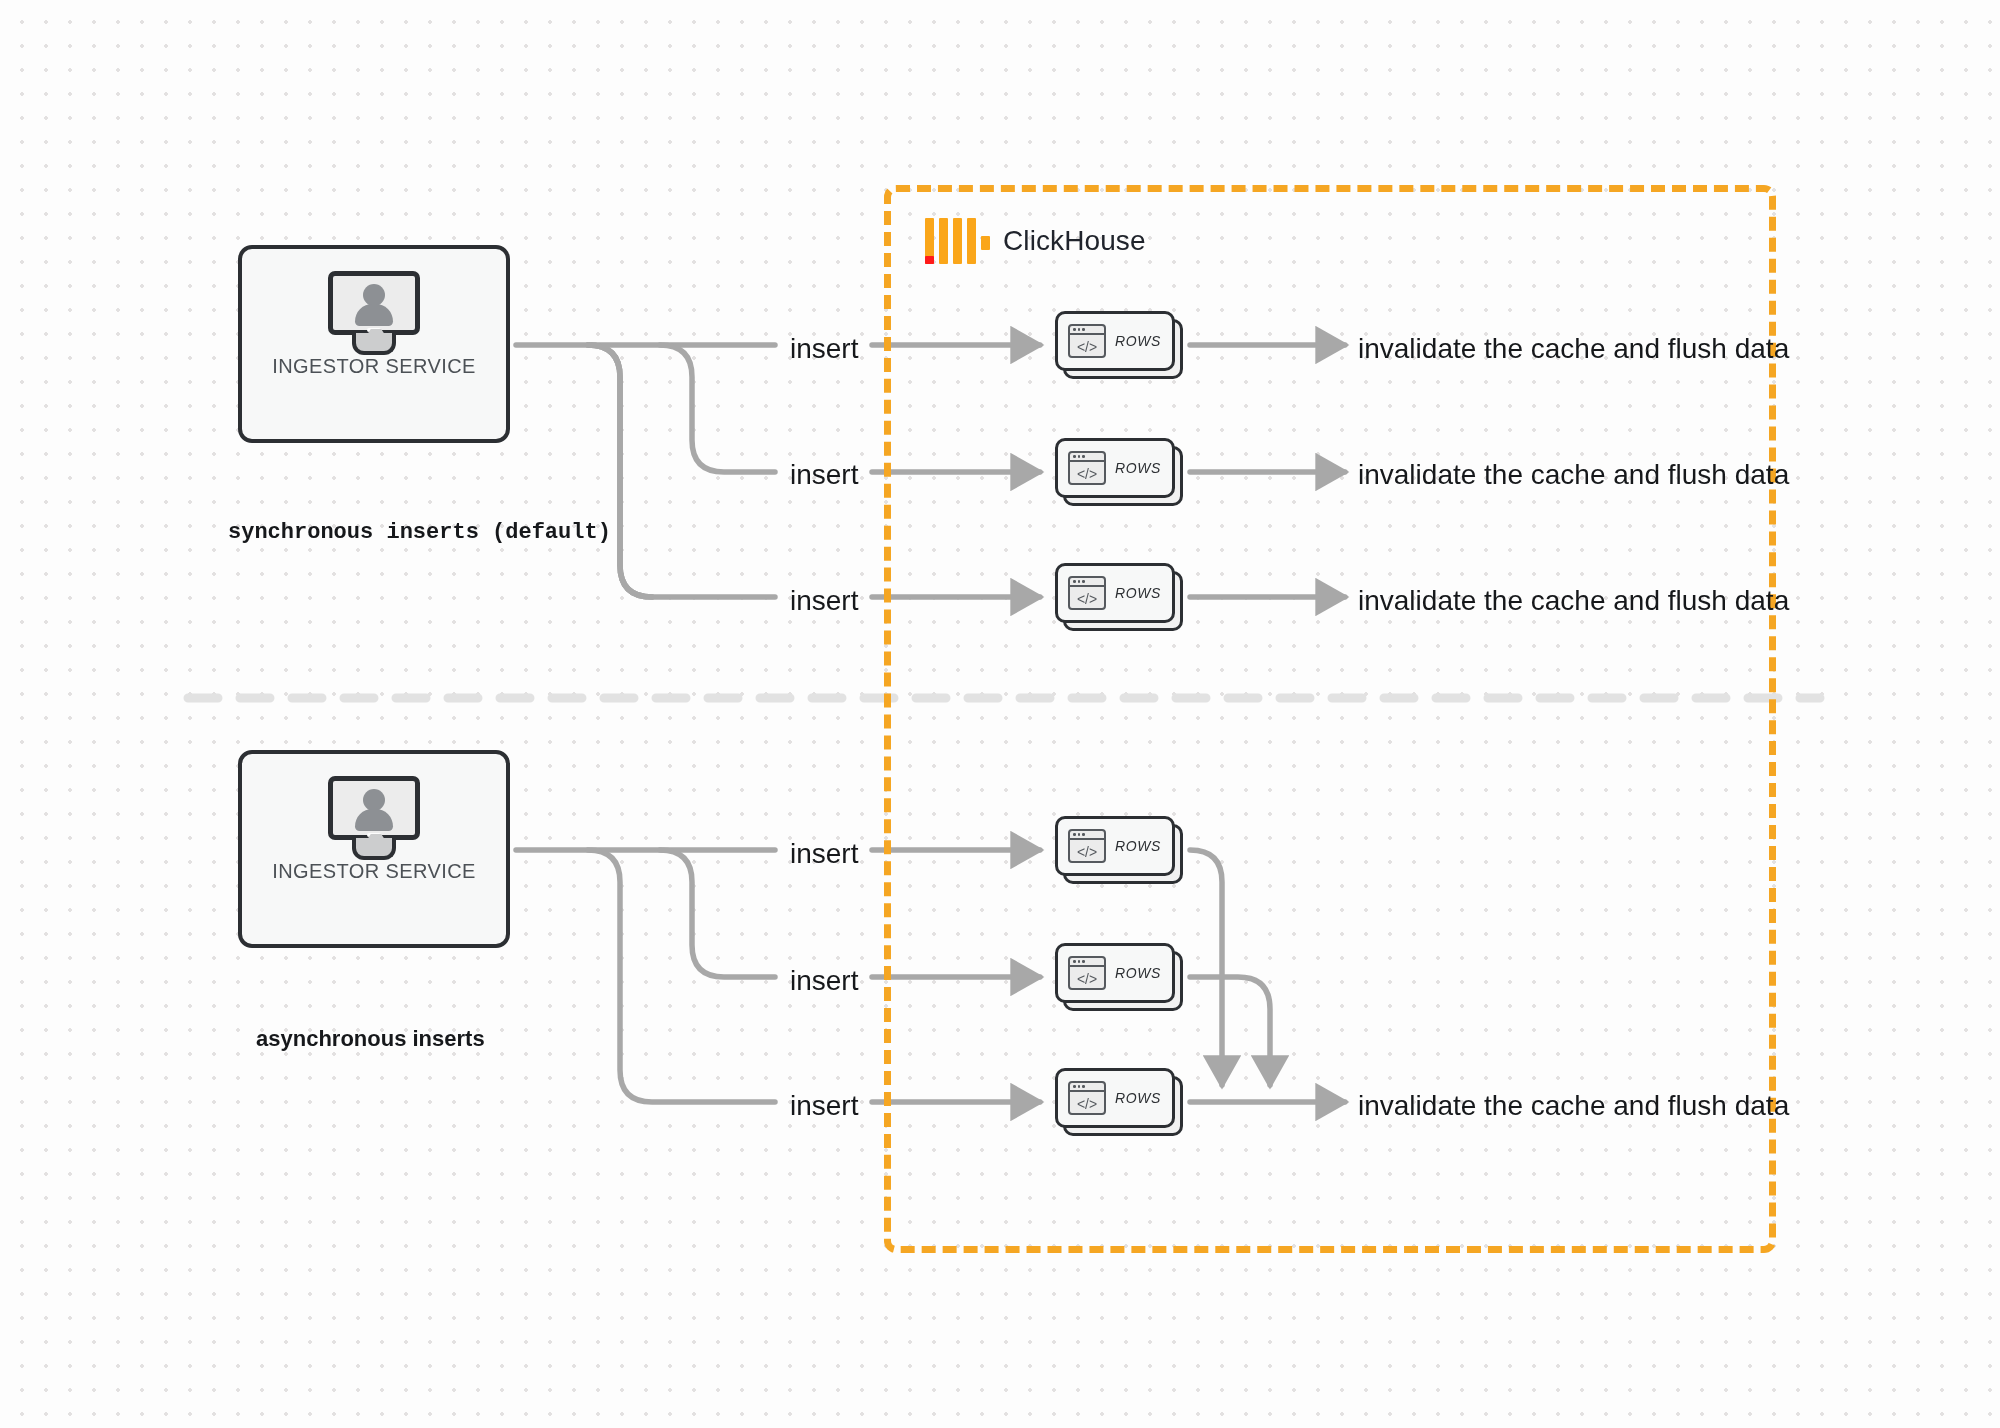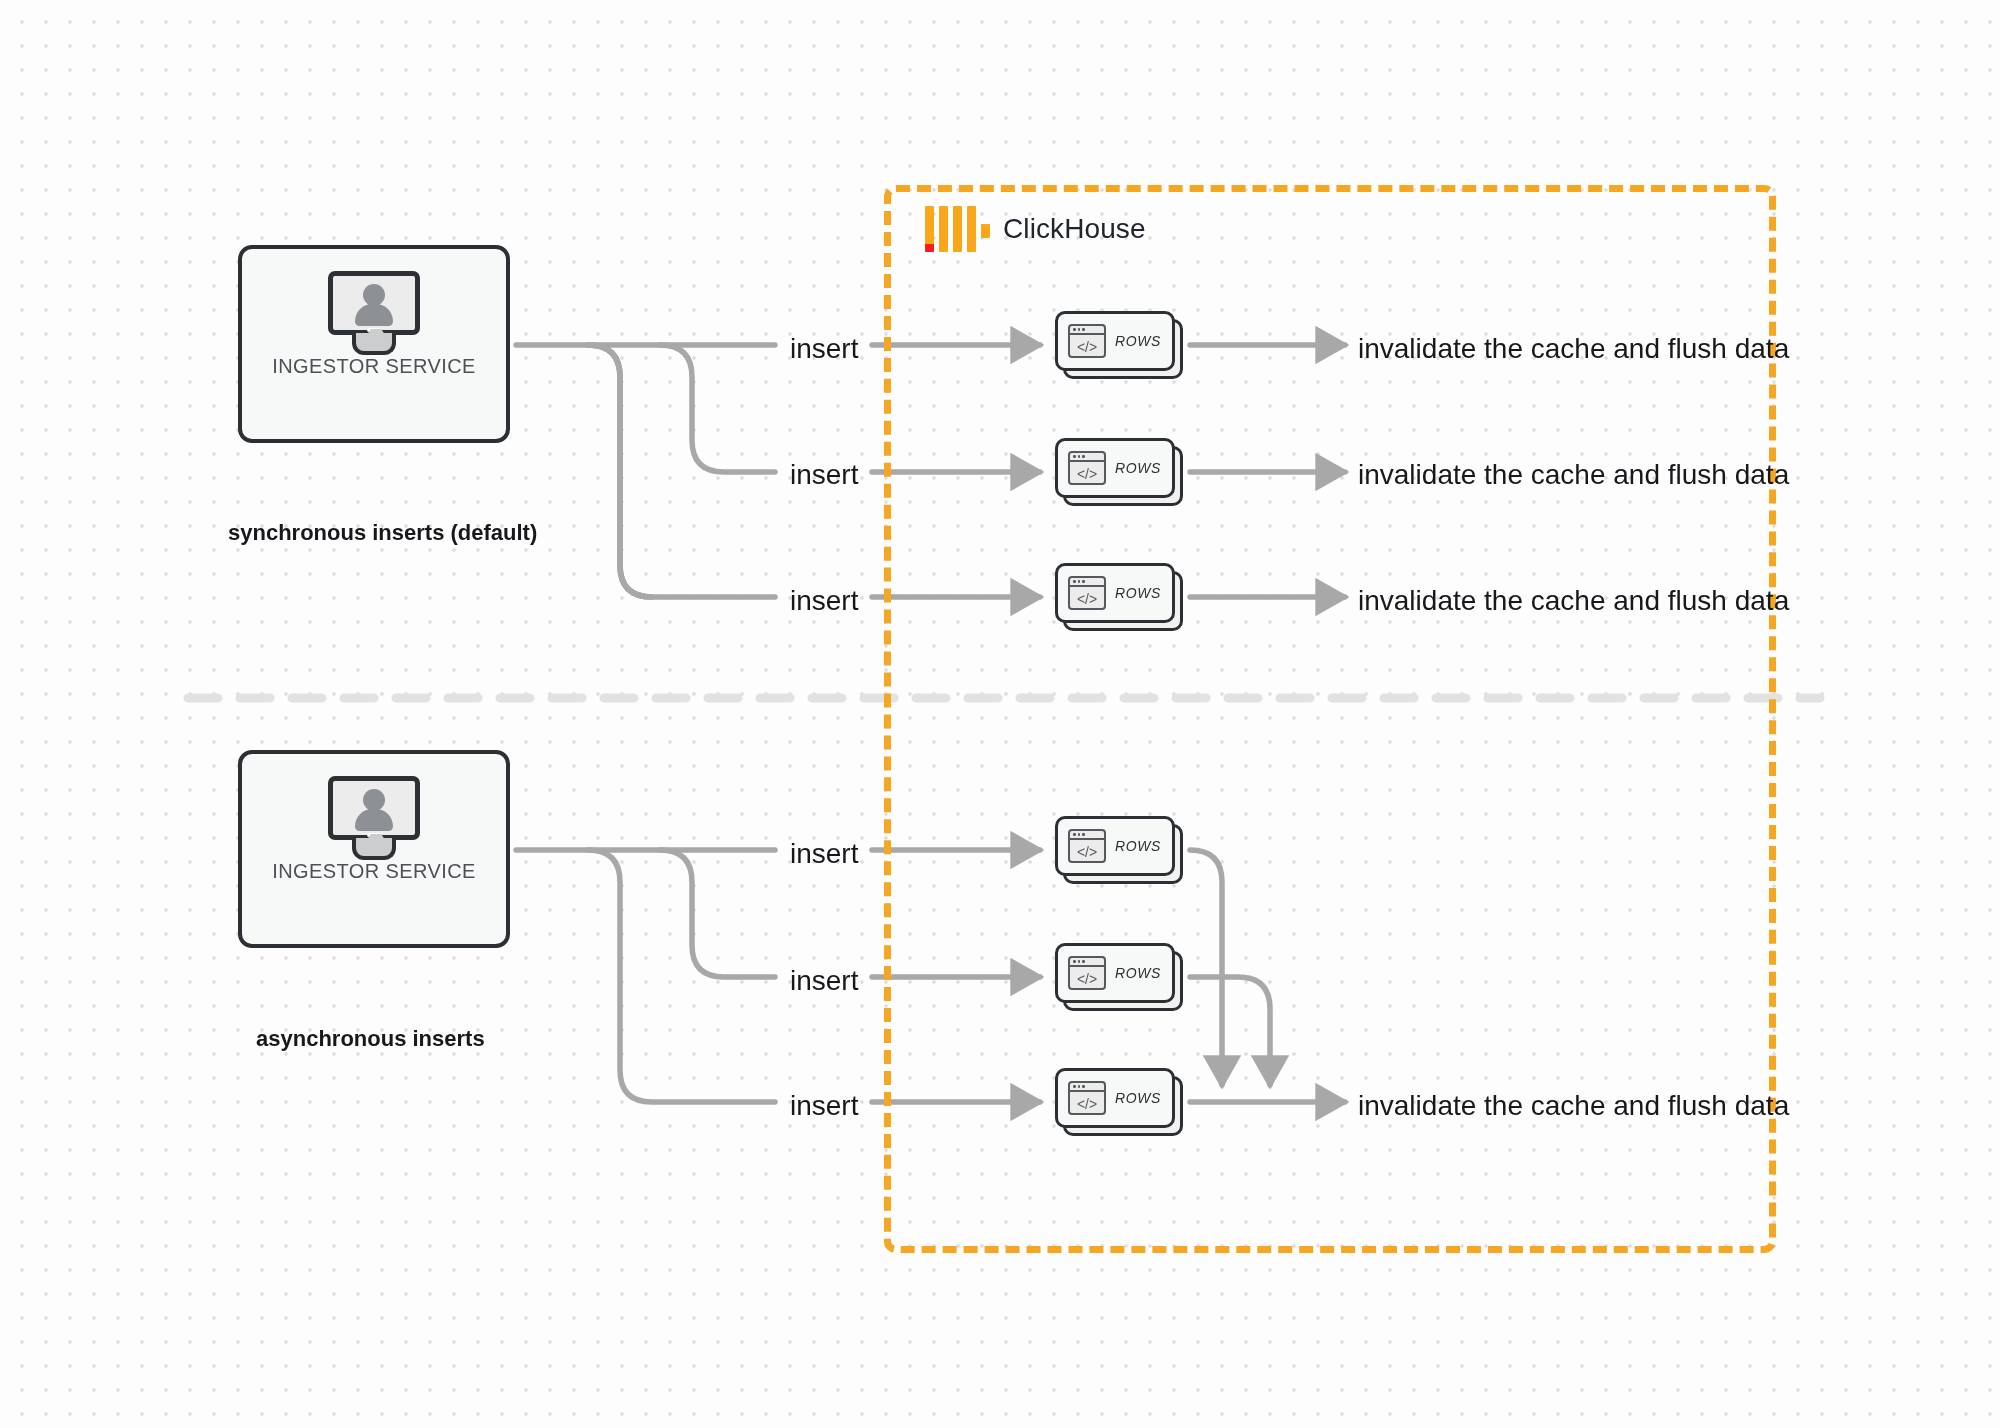--- a/index.html
+++ b/index.html
@@ -35,21 +35,21 @@
     height: 1068px;
     border: 7px dashed #f5a623;
     border-radius: 12px;
     box-sizing: border-box;
   }
 
   
   .ch-brand {
     position: absolute;
     left: 925px;
-    top: 206px;
+    top: 218px;
     display: flex;
     align-items: center;
     gap: 22px;
   }
   .ch-logo {
     position: relative;
     width: 56px;
     height: 46px;
   }
   .ch-logo i {
@@ -313,21 +313,21 @@
     <div class="monitor">
       <div class="screen"></div>
       <div class="head"></div>
       <div class="body"></div>
       <div class="notch"></div>
       <div class="stand"></div>
     </div>
     <div class="label">INGESTOR SERVICE</div>
   </div>
 
-  <div class="caption" style="left:228px; top:520px;">synchronous inserts (default)</div>
+  <div class="caption" style="left:228px; top:520px;font-family:Liberation Mono, monospace;">synchronous inserts (default)</div>
 
   <div class="edge-label insert" style="left:790px; top:333px;">insert</div>
   <div class="edge-label insert" style="left:790px; top:459px;">insert</div>
   <div class="edge-label insert" style="left:790px; top:585px;">insert</div>
 
   <div class="rows-node" style="left:1055px; top:311px;">
     <div class="shadow"></div>
     <div class="card">
       <div class="win">
         <div class="bar">

